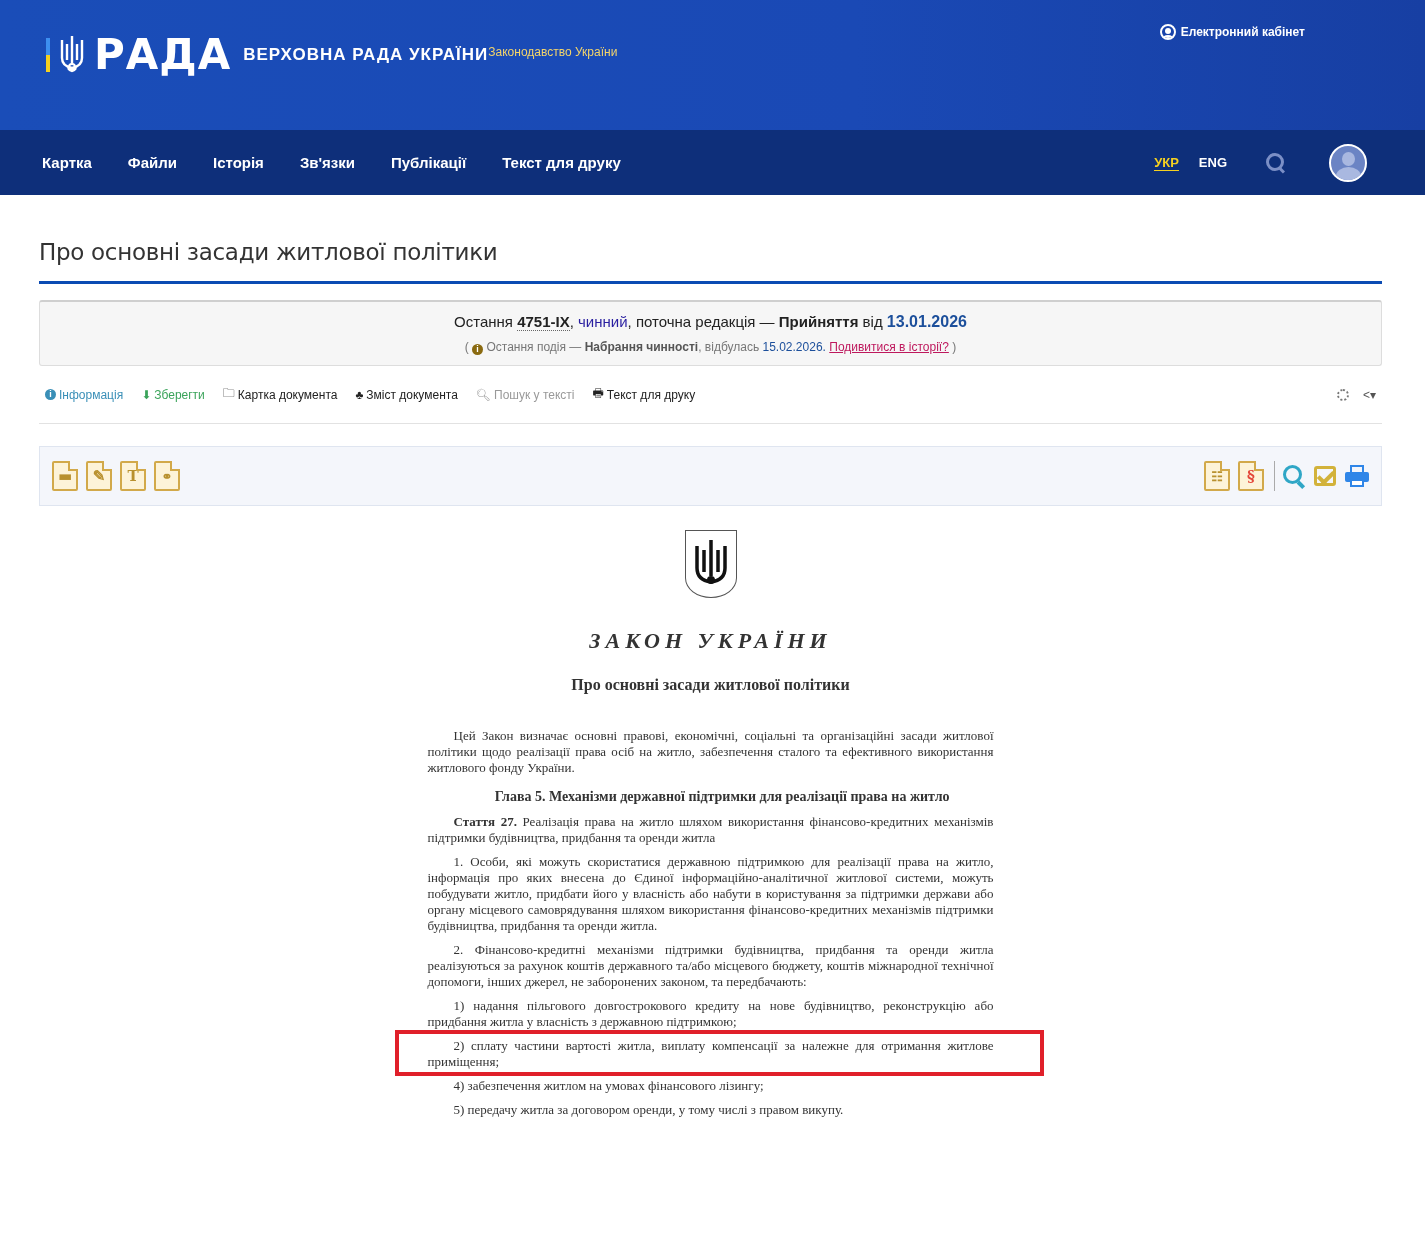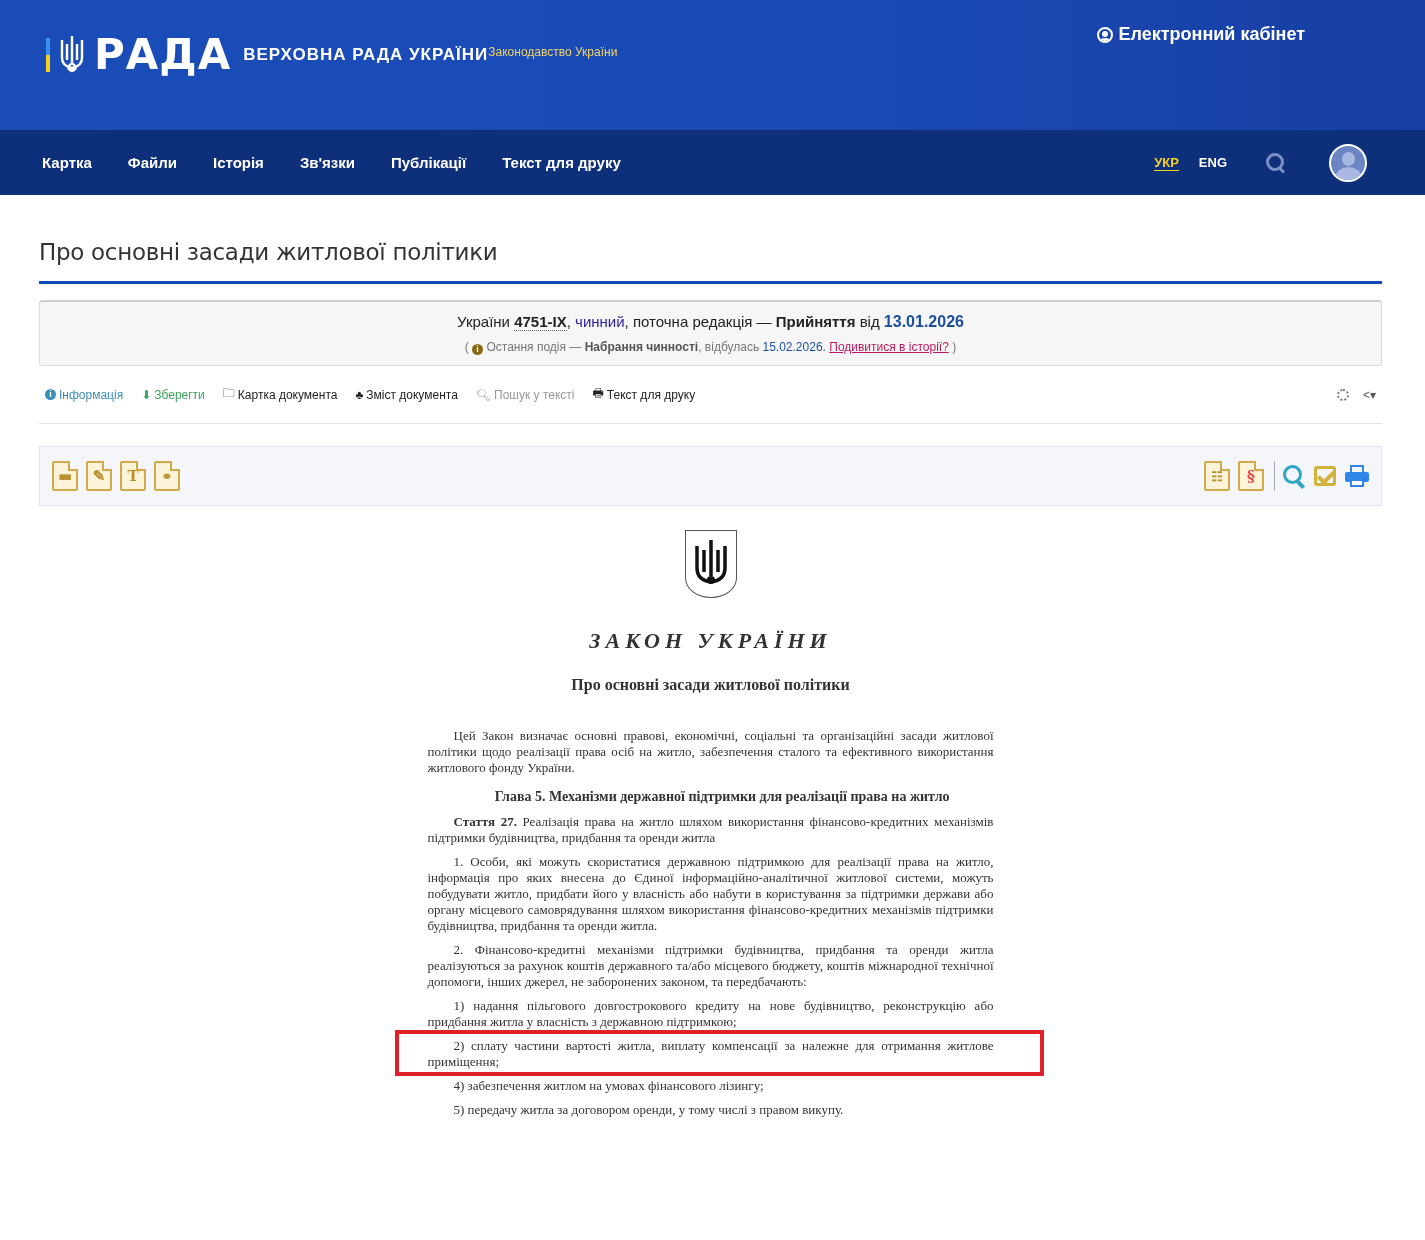--- a/index.html
+++ b/index.html
@@ -14,21 +14,21 @@
   }
   .brand { position: absolute; left: 46px; top: 34px; display: flex; align-items: center; }
   .flag { width: 4px; height: 34px; display: flex; flex-direction: column; margin-right: 8px; }
   .flag .b { flex: 1; background: #3d8ff0; }
   .flag .y { flex: 1; background: #f5d020; }
   .trident { width: 28px; height: 42px; margin-right: 8px; }
   .rada-word { font-family: "DejaVu Sans", sans-serif; font-weight: bold; color: #fff; font-size: 42px; letter-spacing: 1px; line-height: 42px; margin-right: 12px; }
   .brand-text { display: flex; }
   .brand-title { color: #fff; font-weight: bold; font-size: 17px; letter-spacing: 1px; line-height: 22px; }
   .brand-sub { color: #f3d46b; font-size: 12px; line-height: 16px; }
-  .cabinet { position: absolute; right: 120px; top: 24px; color: #fff; font-weight: bold; font-size: 18px; display: flex; align-items: center; gap: 5px; cursor: pointer; }
+  .cabinet { position: absolute; right: 120px; top: 24px; color: #fff; font-weight: bold; font-size: 12px; display: flex; align-items: center; gap: 5px; cursor: pointer; }
   .cab-icon { width: 16px; height: 16px; border: 2px solid #fff; border-radius: 50%; position: relative; overflow: hidden; }
   .cab-icon::before { content: ""; position: absolute; left: 3px; top: 2px; width: 6px; height: 6px; background: #fff; border-radius: 50%; }
   .cab-icon::after { content: ""; position: absolute; left: 0px; top: 9px; width: 12px; height: 8px; background: #fff; border-radius: 50% 50% 0 0; }
 
   
   .navbar { height: 65px; background: #0e2f7a; position: relative; display: flex; align-items: center; }
   .nav-items { display: flex; margin-left: 42px; gap: 8px; }
   .nav-item { color: #fff; font-weight: bold; font-size: 15px; margin-right: 28px; cursor: pointer; }
   .nav-right { position: absolute; right: 58px; top: 0; height: 65px; display: flex; align-items: center; }
   .lang { font-weight: bold; font-size: 13px; color: #fff; margin-right: 20px; cursor: pointer; }
@@ -137,21 +137,21 @@
     <span class="nav-search"></span>
     <span class="avatar"></span>
   </div>
 </nav>
 
 <div class="page">
   <h1 class="page-title">Про основні засади житлової політики</h1>
 
   <div class="status-box">
     <div class="status-line1">
-      <span>України</span>
+      <span>Остання</span>
       <span class="docnum">4751-IX</span><span>, </span>
       <span class="valid">чинний</span><span>, поточна редакція —</span>
       <span class="bold">Прийняття</span>
       <span>від</span>
       <span class="date">13.01.2026</span>
     </div>
     <div class="status-line2">
       <span>( </span>
       <span class="info-dot">i</span>
       <span>Остання подія —</span>

